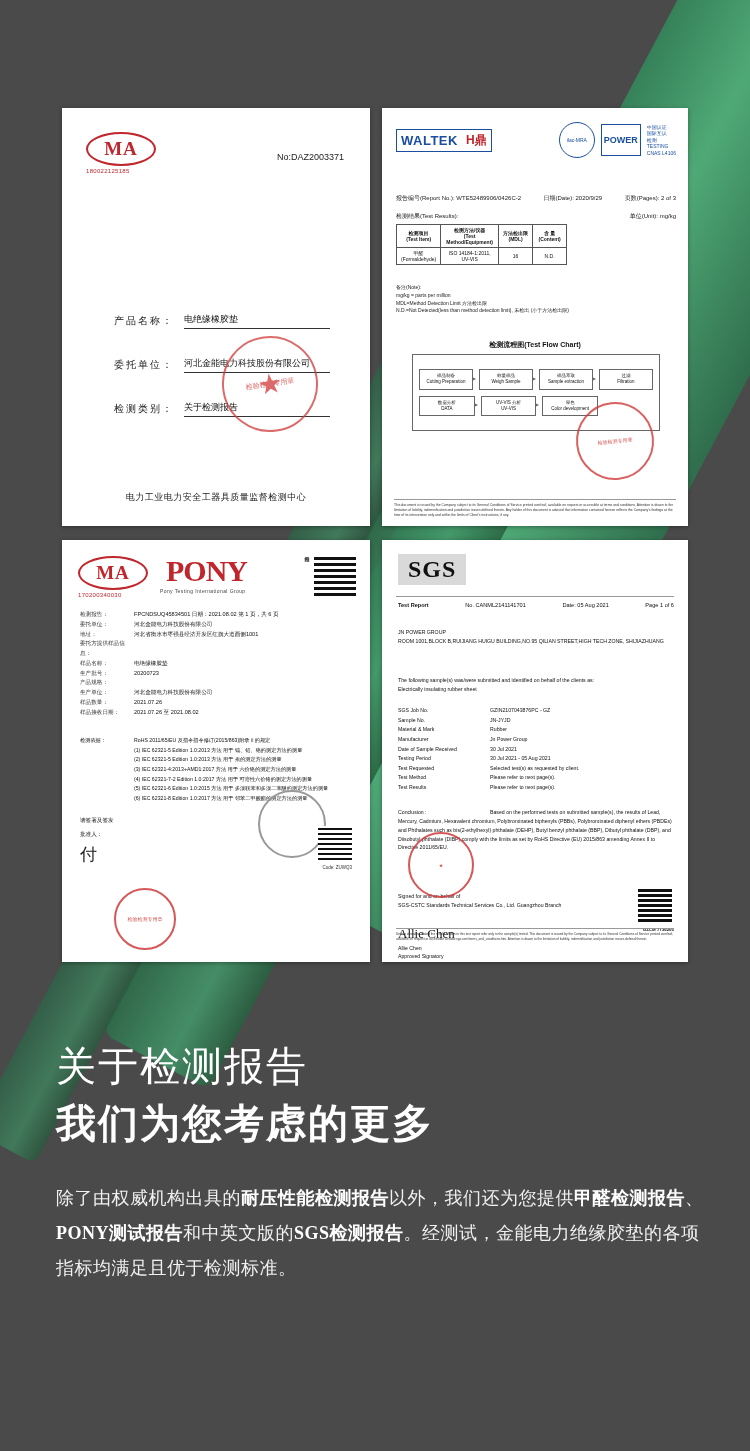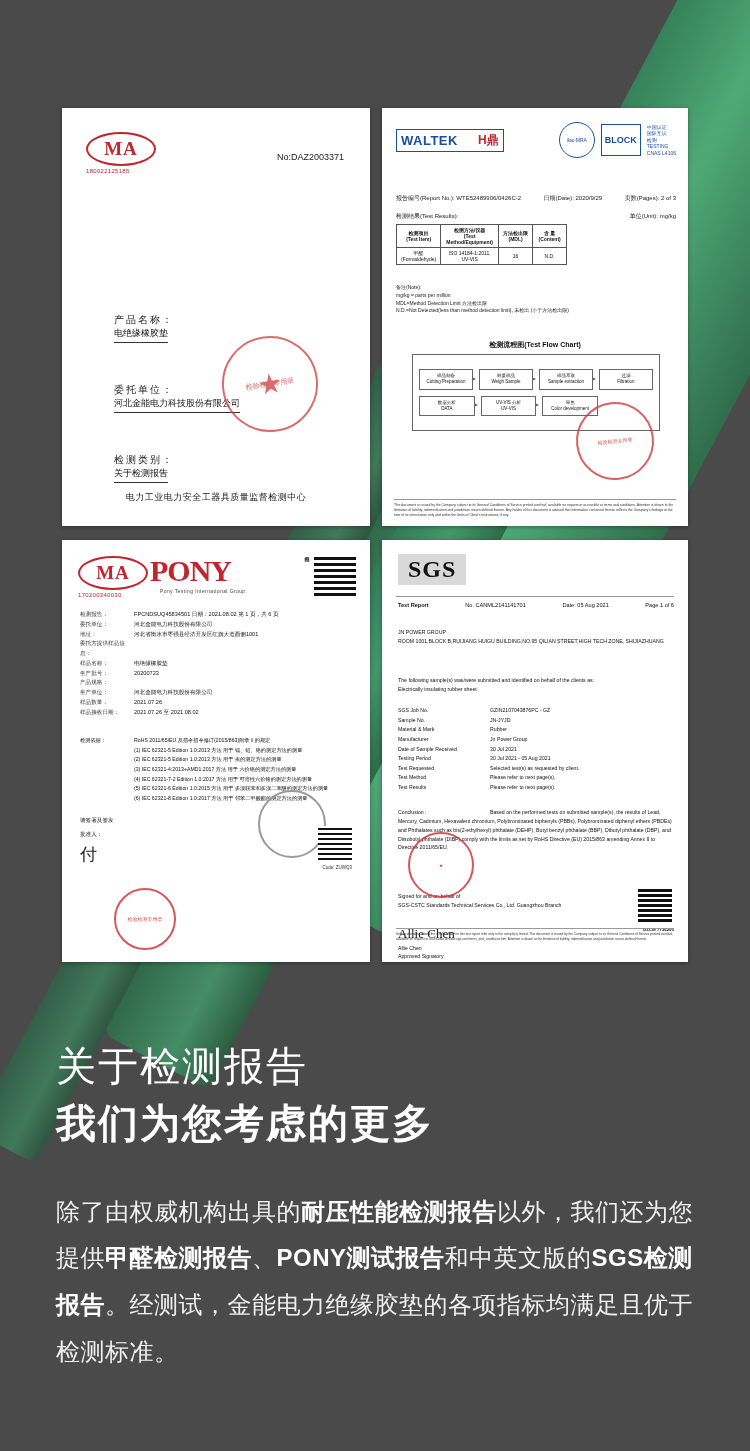--- a/index.html
+++ b/index.html
@@ -41,36 +41,36 @@
     color:#c0272d;font-weight:bold;font-size:19px;letter-spacing:1px;
     display:flex;align-items:center;justify-content:center;font-family:"Liberation Serif",serif;
   }
   .ma-num{color:#c0272d;font-size:6px;margin-top:2px;letter-spacing:.3px;}
   .c1 .no{position:absolute;right:26px;top:44px;font-size:9px;color:#222;}
   .c1 .title{
     position:absolute;left:0;right:0;top:128px;text-align:center;
     font-size:26px;letter-spacing:10px;color:#111;font-family:"Liberation Serif",serif;
   }
   .c1 .rows{position:absolute;left:52px;right:40px;top:205px;}
-  .c1 .row{display:flex;align-items:flex-start;margin-bottom:40px;font-size:10px;color:#222;flex-direction:column;}
+  .c1 .row{display:flex;align-items:center;margin-bottom:28px;font-size:10px;color:#222;}
   .c1 .row .lbl{width:70px;letter-spacing:2px;}
   .c1 .row .val{flex:1;border-bottom:1px solid #333;padding-bottom:2px;font-size:9px;color:#111;}
   .c1 .stamp{
     position:absolute;left:160px;top:228px;width:92px;height:92px;border:2px solid #d03a3a;
     border-radius:50%;opacity:.75;display:flex;align-items:center;justify-content:center;
     color:#d03a3a;font-size:7px;text-align:center;line-height:1.5;transform:rotate(-8deg);
   }
   .stamp-star{position:absolute;left:50%;top:50%;transform:translate(-50%,-50%);font-size:24px;color:#d03a3a;}
   .c1 .foot{
     position:absolute;left:0;right:0;bottom:22px;text-align:center;font-size:9px;color:#222;letter-spacing:.5px;
   }
 
   
   .c2 .hdr{position:absolute;left:14px;right:12px;top:14px;display:flex;align-items:center;justify-content:space-between;}
-  .waltek{display:flex;align-items:center;gap:20px;border:1px solid #1a4fa0;padding:2px 4px;}
+  .waltek{display:flex;align-items:center;gap:8px;border:1px solid #1a4fa0;padding:2px 4px;}
   .waltek b{color:#1a4fa0;font-size:13px;letter-spacing:.5px;}
   .waltek .h{color:#c0272d;font-size:12px;font-weight:bold;}
   .badges{display:flex;align-items:center;gap:6px;}
   .badge-c{width:34px;height:34px;border-radius:50%;border:1px solid #1a4fa0;color:#1a4fa0;
     font-size:5px;display:flex;align-items:center;justify-content:center;text-align:center;line-height:1.2;}
   .badge-cnas{width:38px;height:30px;border:1px solid #1a4fa0;color:#1a4fa0;font-size:9px;font-weight:bold;
     display:flex;align-items:center;justify-content:center;}
   .badge-txt{font-size:5px;color:#1a4fa0;line-height:1.3;}
   .c2 .rtitle{position:absolute;left:0;right:0;top:62px;text-align:center;font-size:12px;font-weight:bold;color:#111;}
   .c2 .meta{position:absolute;left:14px;right:12px;top:86px;display:flex;justify-content:space-between;font-size:6px;color:#222;}
@@ -83,21 +83,21 @@
   .flow-row{display:flex;align-items:center;justify-content:space-between;margin:6px 0;}
   .fnode{border:1px solid #666;font-size:4.5px;line-height:1.4;padding:3px 2px;width:56px;text-align:center;color:#111;}
   .farrow{flex:1;height:1px;background:#666;position:relative;margin:0 3px;}
   .farrow:after{content:"";position:absolute;right:0;top:-2px;border-left:4px solid #666;border-top:2px solid transparent;border-bottom:2px solid transparent;}
   .c2 .stamp2{position:absolute;right:34px;bottom:46px;width:74px;height:74px;border:2px solid #d03a3a;border-radius:50%;
     color:#d03a3a;font-size:5px;display:flex;align-items:center;justify-content:center;text-align:center;opacity:.8;transform:rotate(-6deg);}
   .c2 .fineprint{position:absolute;left:12px;right:12px;bottom:8px;font-size:3.4px;color:#333;line-height:1.5;border-top:1px solid #999;padding-top:3px;}
 
   
   .c3 .ma3{position:absolute;left:16px;top:16px;}
-  .c3 .pony{position:absolute;left:88px;top:14px;color:#c0272d;font-size:30px;font-weight:bold;letter-spacing:-1px;font-family:"Liberation Serif",serif;}
+  .c3 .pony{position:absolute;left:104px;top:14px;color:#c0272d;font-size:30px;font-weight:bold;letter-spacing:-1px;font-family:"Liberation Serif",serif;}
   .c3 .pony-sub{position:absolute;left:98px;top:48px;font-size:5px;color:#444;letter-spacing:.4px;}
   .c3 .qr{position:absolute;right:14px;top:14px;width:42px;height:42px;background:
      repeating-linear-gradient(0deg,#111 0 3px,#fff 3px 6px),
      repeating-linear-gradient(90deg,#111 0 3px,transparent 3px 6px);}
   .c3 .vert{position:absolute;right:60px;top:12px;writing-mode:vertical-rl;font-size:5px;color:#444;}
   .c3 .rows3{position:absolute;left:18px;right:14px;top:70px;font-size:5.6px;color:#111;line-height:1.75;}
   .c3 .rows3 .r{display:flex;}
   .c3 .rows3 .k{width:54px;color:#333;}
   .c3 .rows3 .v{flex:1;}
   .c3 .basis{position:absolute;left:18px;right:14px;top:196px;font-size:5.2px;color:#111;line-height:1.85;}
@@ -135,21 +135,21 @@
   .c4 .fine4{position:absolute;left:14px;right:14px;bottom:20px;font-size:3.2px;color:#333;line-height:1.5;border-top:1px solid #999;padding-top:3px;}
   .c4 .qr4{position:absolute;right:16px;bottom:40px;width:34px;height:34px;background:
      repeating-linear-gradient(0deg,#111 0 2.5px,#fff 2.5px 5px),
      repeating-linear-gradient(90deg,#111 0 2.5px,transparent 2.5px 5px);}
   .c4 .qrid{position:absolute;right:14px;bottom:30px;font-size:4.4px;color:#111;font-weight:bold;}
 
   
   .copy{position:absolute;left:56px;top:1038px;right:40px;color:#fff;}
   .copy h1{margin:0;font-size:40px;font-weight:normal;letter-spacing:2px;line-height:1.42;}
   .copy h1 .l2{font-weight:bold;font-family:Liberation Serif, serif;}
-  .copy p{margin:36px 0 0;font-size:24px;line-height:1.95;color:#f0f0f0;letter-spacing:.5px;}
+  .copy p{margin:28px 0 0;font-size:18px;line-height:1.95;color:#f0f0f0;letter-spacing:.5px;font-family:Liberation Serif, serif;}
   .copy p b{font-weight:bold;color:#fff;}
 </style>
 </head>
 <body>
 
 <div class="bg-deco">
   <div class="ribbon r1"></div>
   <div class="ribbon r2"></div>
   <div class="ribbon r3"></div>
 </div>
@@ -184,21 +184,21 @@
   </div>
 
   <div class="cert c2">
     <div class="hdr">
       <div class="waltek">
         <b>WALTEK</b>
         <span class="h">H鼎</span>
       </div>
       <div class="badges">
         <div class="badge-c">ilac-MRA</div>
-        <div class="badge-cnas">BLOCK</div>
+        <div class="badge-cnas">POWER</div>
         <div class="badge-txt" style="white-space:pre-line">中国认证
 国际互认
 检测
 TESTING
 CNAS L4106</div>
       </div>
     </div>
     <div class="meta">
       <span>报告编号(Report No.): WTE52489906/0426C-2</span>
       <span>日期(Date): 2020/9/29</span>

